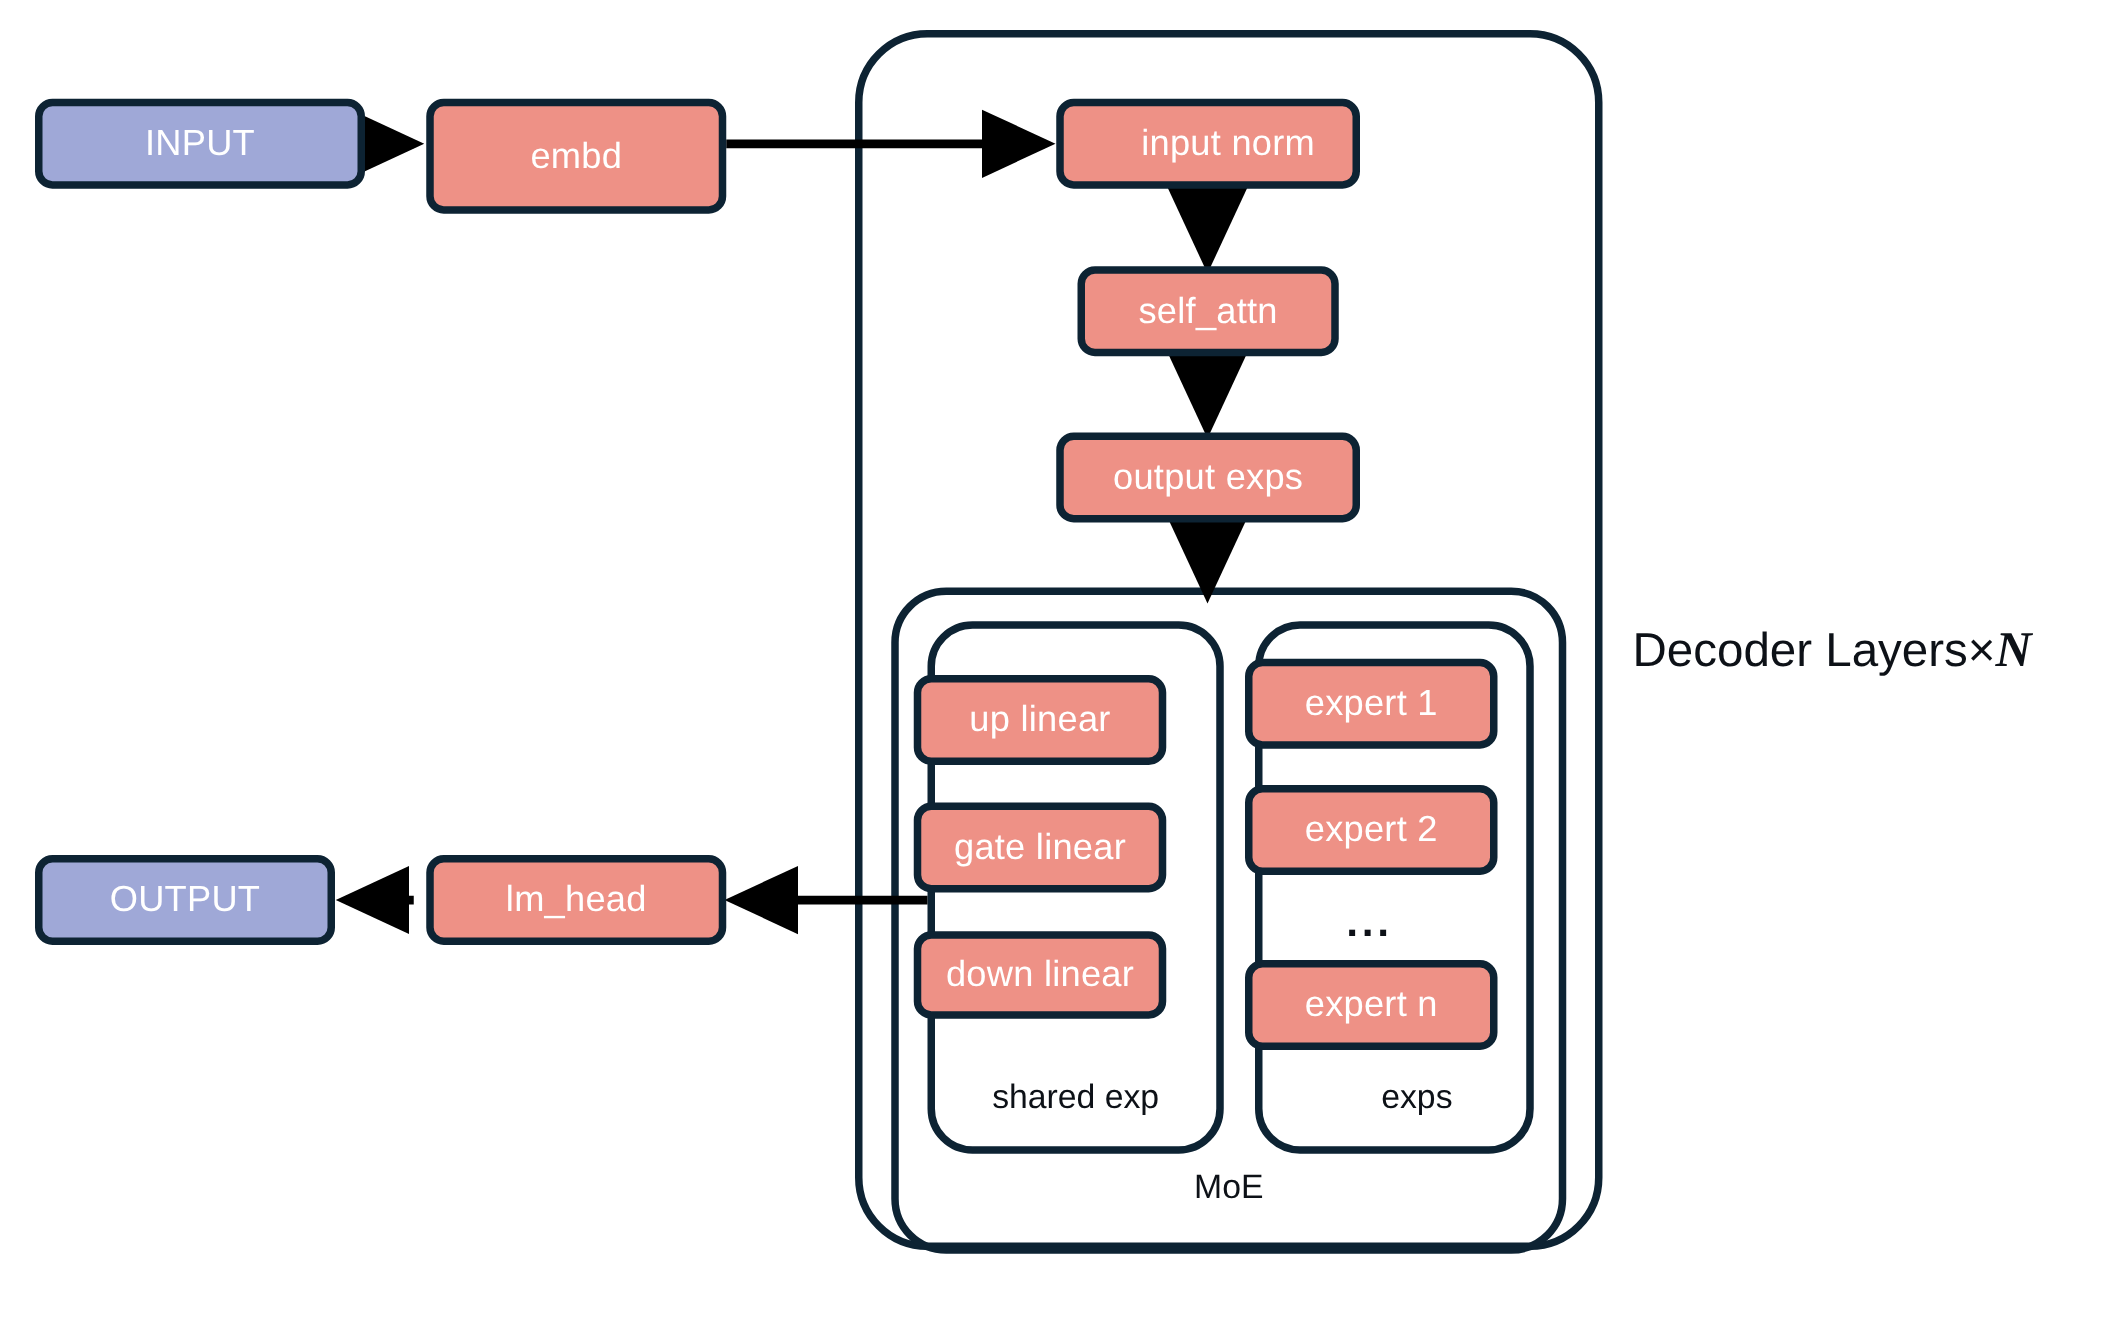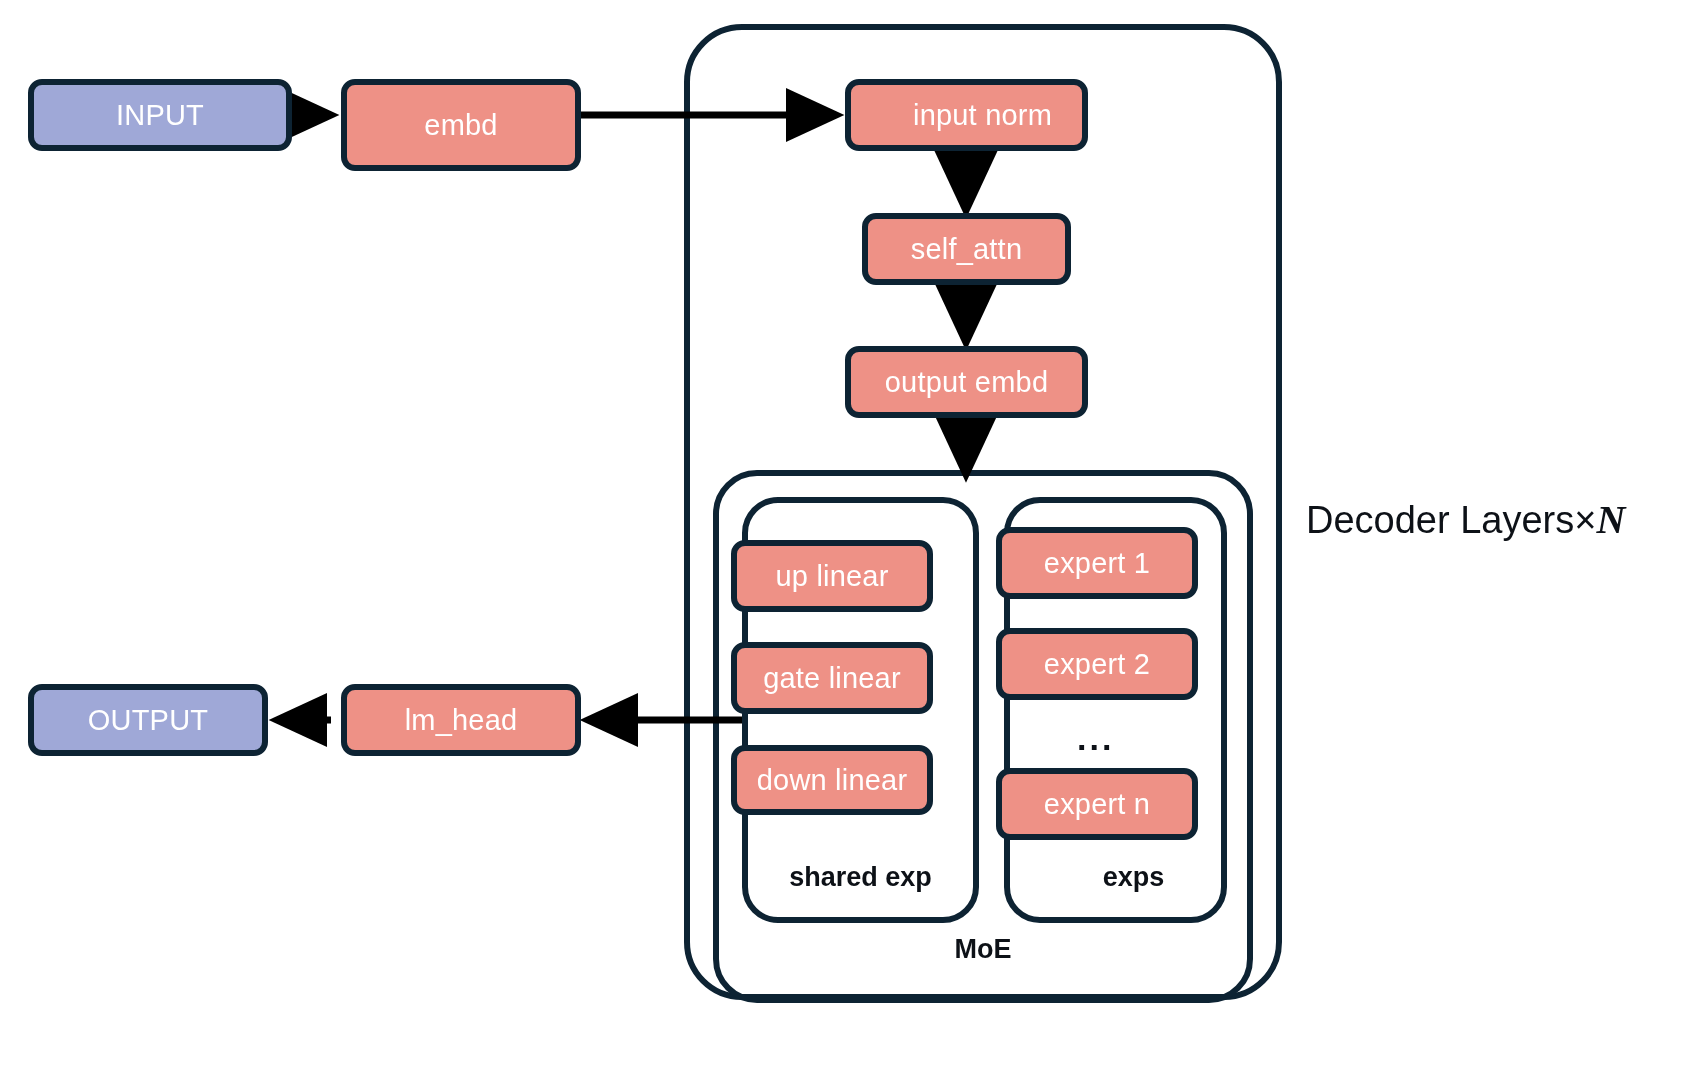--- a/index.html
+++ b/index.html
@@ -50,21 +50,20 @@
 
   
   .caption {
     position: absolute;
     color: #0d1117;
     font-size: 27px;
     line-height: 1;
     white-space: nowrap;
     text-align: center;
     z-index: 5;
-    font-weight: bold;
   }
 
   
   .side-label {
     position: absolute;
     color: #0d1117;
     font-size: 38px;
     line-height: 1;
     white-space: nowrap;
     z-index: 7;
@@ -134,21 +133,21 @@
   </svg>
 
   <div class="node periwinkle" style="left:28px; top:79px; width:264px; height:72px;">INPUT</div>
 
   <div class="node salmon" style="left:341px; top:79px; width:240px; height:92px;">embd</div>
 
   <div class="node salmon" style="left:845px; top:79px; width:243px; height:72px;padding-left:32px;">input norm</div>
 
   <div class="node salmon" style="left:862px; top:213px; width:209px; height:72px;">self_attn</div>
 
-  <div class="node salmon" style="left:845px; top:346px; width:243px; height:72px;">output embd</div>
+  <div class="node salmon" style="left:845px; top:346px; width:243px; height:72px;">output exps</div>
 
   <div class="node salmon" style="left:731px; top:540px; width:202px; height:72px;">up linear</div>
 
   <div class="node salmon" style="left:731px; top:642px; width:202px; height:72px;">gate linear</div>
 
   <div class="node salmon" style="left:731px; top:745px; width:202px; height:70px;">down linear</div>
 
   <div class="node salmon" style="left:996px; top:527px; width:202px; height:72px;">expert 1</div>
 
   <div class="node salmon" style="left:996px; top:628px; width:202px; height:72px;text-align:right;">expert 2</div>

